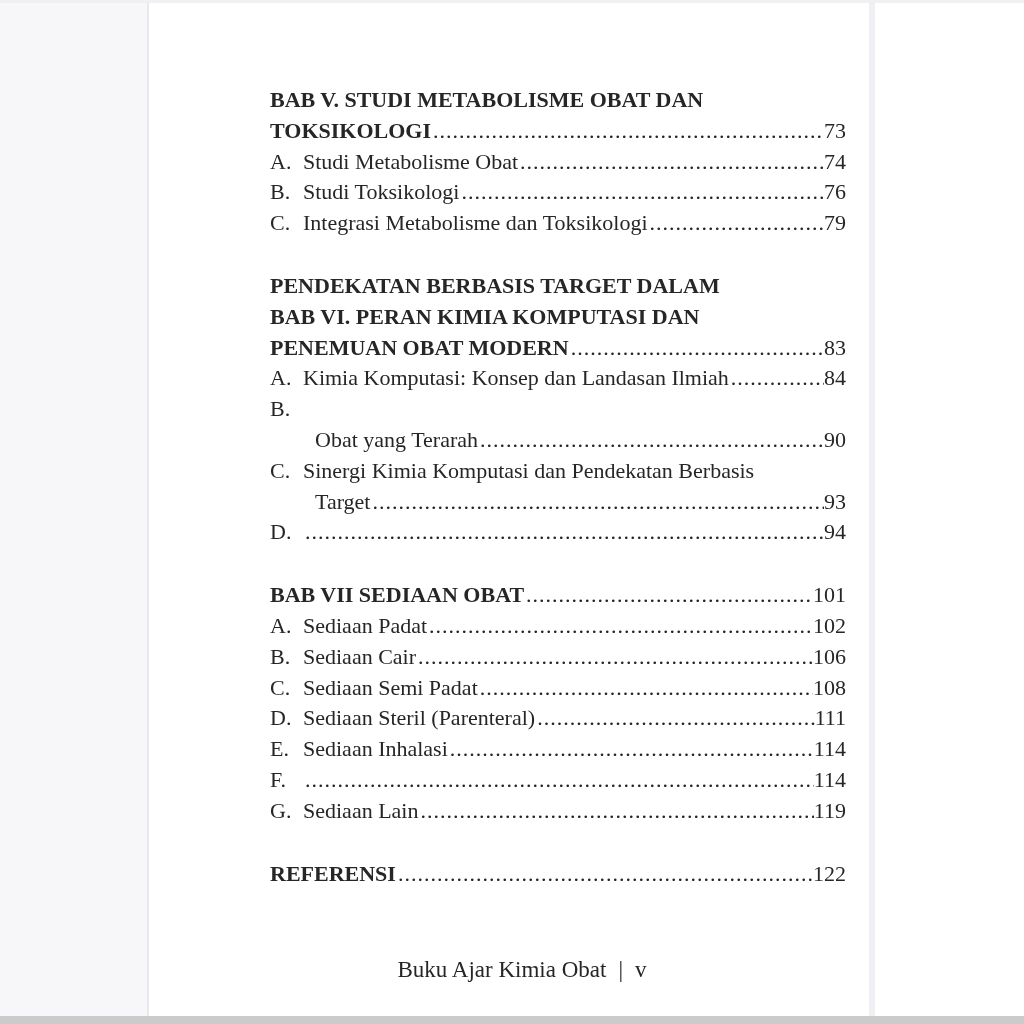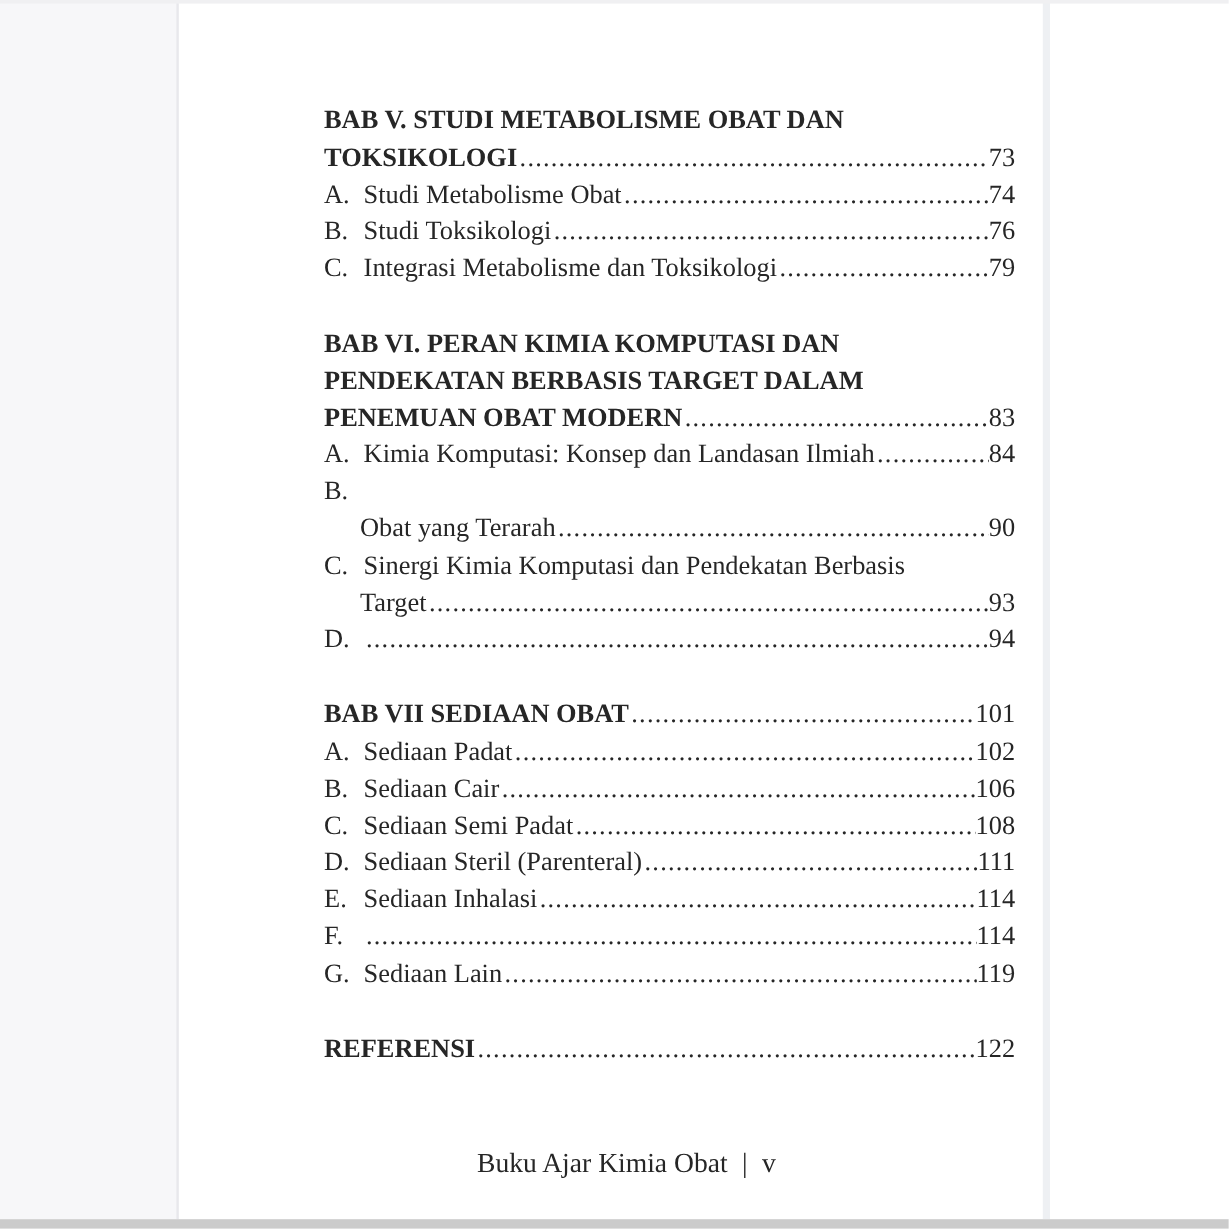--- a/index.html
+++ b/index.html
@@ -37,21 +37,21 @@
   }
   .section{margin:0;}
   .section + .section{margin-top:32px;}
   .row{
     display:flex;align-items:baseline;
     font-size:22px;line-height:30.8px;
     white-space:nowrap;
   }
   .row.heading{font-weight:bold;}
   .letter{flex:none;width:33px;}
-  .row.cont .text{margin-left:30px;text-align:center;}
+  .row.cont .text{margin-left:45px;text-align:center;}
   .text{flex:none;}
   .leader{
     flex:1 1 auto;min-width:0;overflow:hidden;
     letter-spacing:1px;padding-left:2px;
     font-weight:normal;
   }
   .page-num{flex:none;font-weight:normal;}
   .footer{
     position:absolute;left:121px;right:95px;top:952px;
     text-align:center;font-size:23px;line-height:30px;
@@ -89,24 +89,24 @@
           </div>
           <div class="row item">
             <span class="letter">C.</span>
             <span class="text">Integrasi Metabolisme dan Toksikologi</span>
             <span class="leader">............................................................................................................................................................................................................................</span>
             <span class="page-num">79</span>
           </div>
         </div>
         <div class="section">
           <div class="row heading">
+            <span class="text">PENDEKATAN BERBASIS TARGET DALAM</span>
+          </div>
+          <div class="row heading">
             <span class="text">BAB VI. PERAN KIMIA KOMPUTASI DAN</span>
-          </div>
-          <div class="row heading">
-            <span class="text">PENDEKATAN BERBASIS TARGET DALAM</span>
           </div>
           <div class="row heading">
             <span class="text">PENEMUAN OBAT MODERN</span>
             <span class="leader">............................................................................................................................................................................................................................</span>
             <span class="page-num">83</span>
           </div>
           <div class="row item">
             <span class="letter">A.</span>
             <span class="text">Kimia Komputasi: Konsep dan Landasan Ilmiah</span>
             <span class="leader">............................................................................................................................................................................................................................</span>

